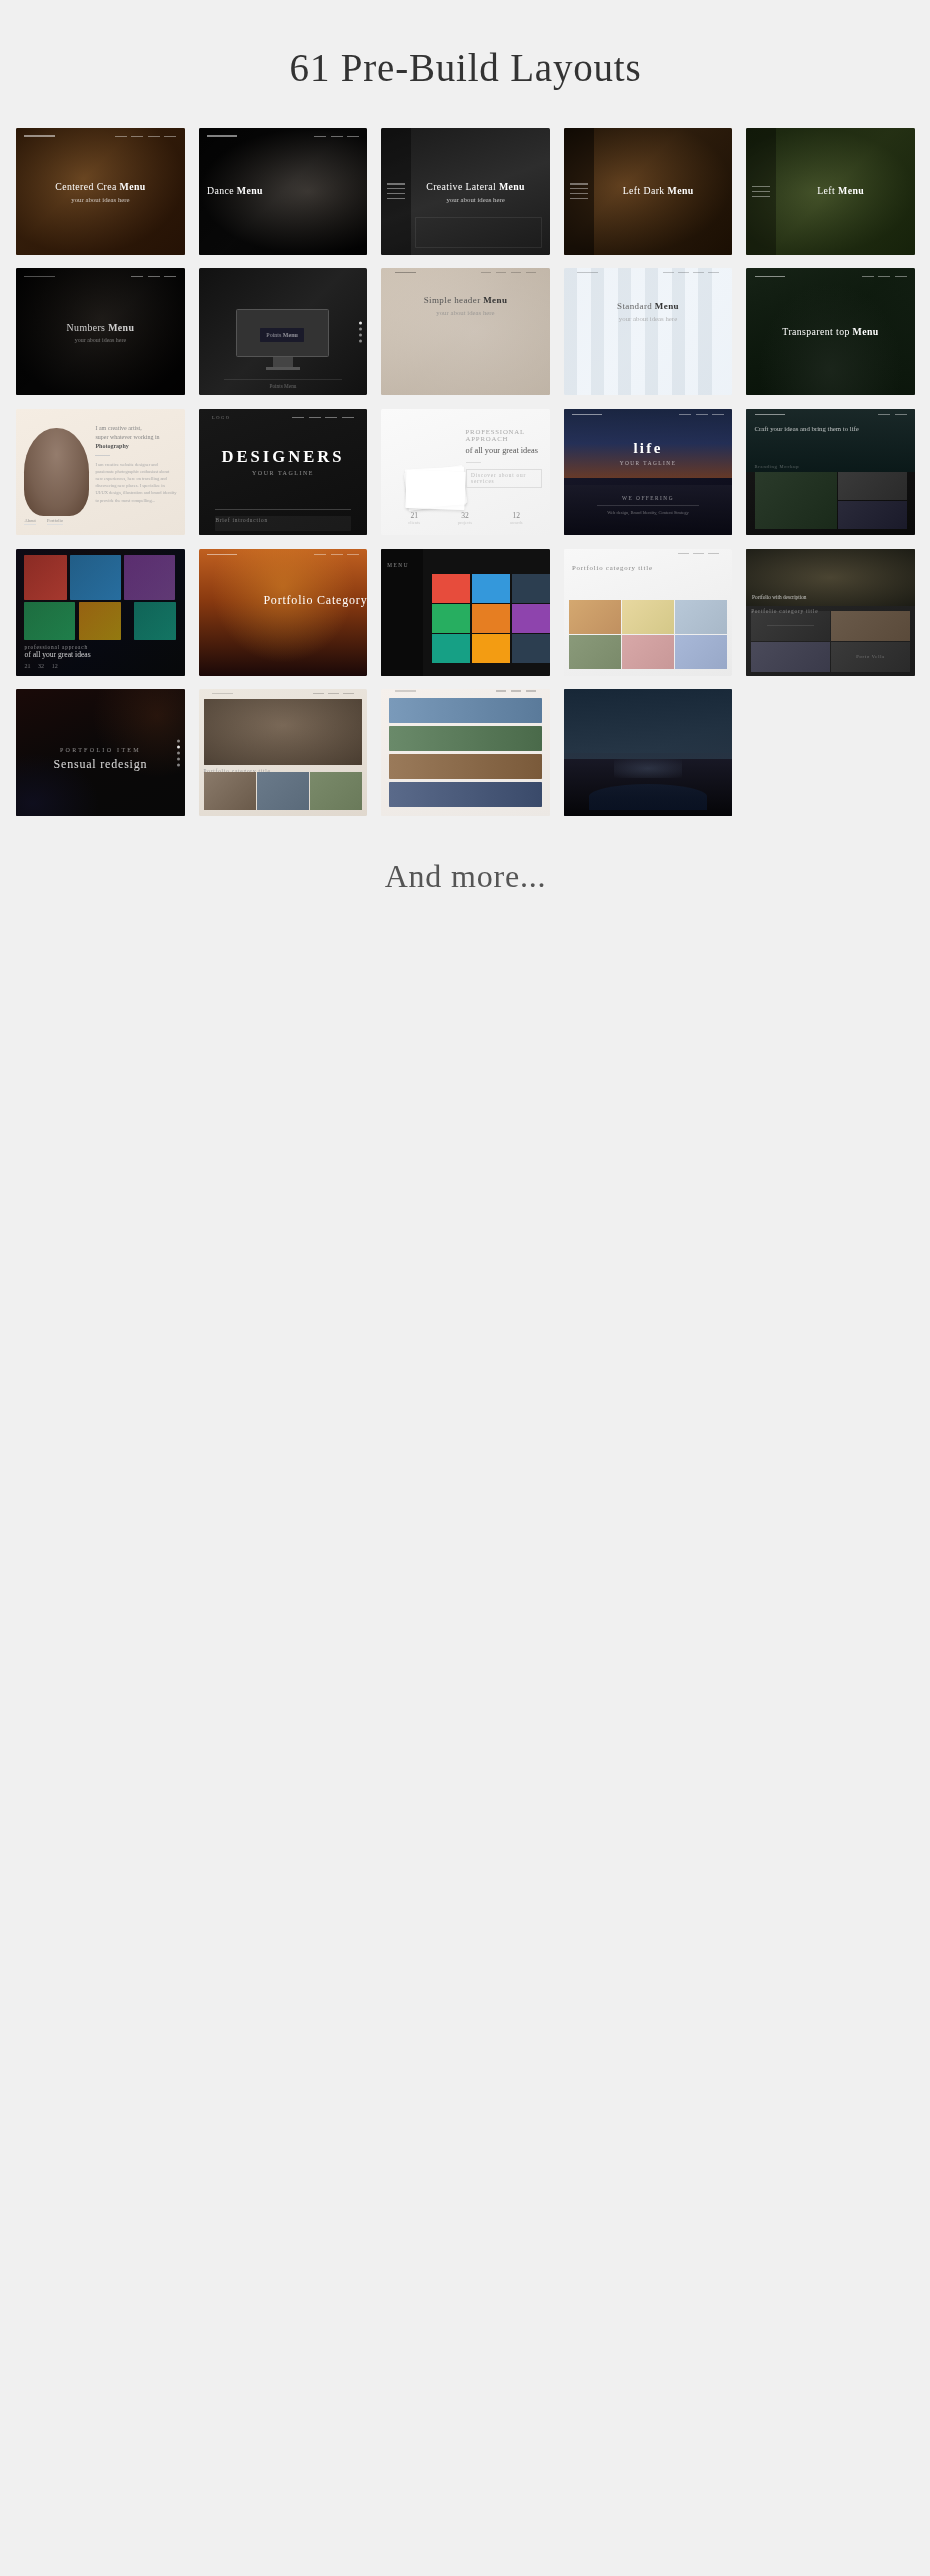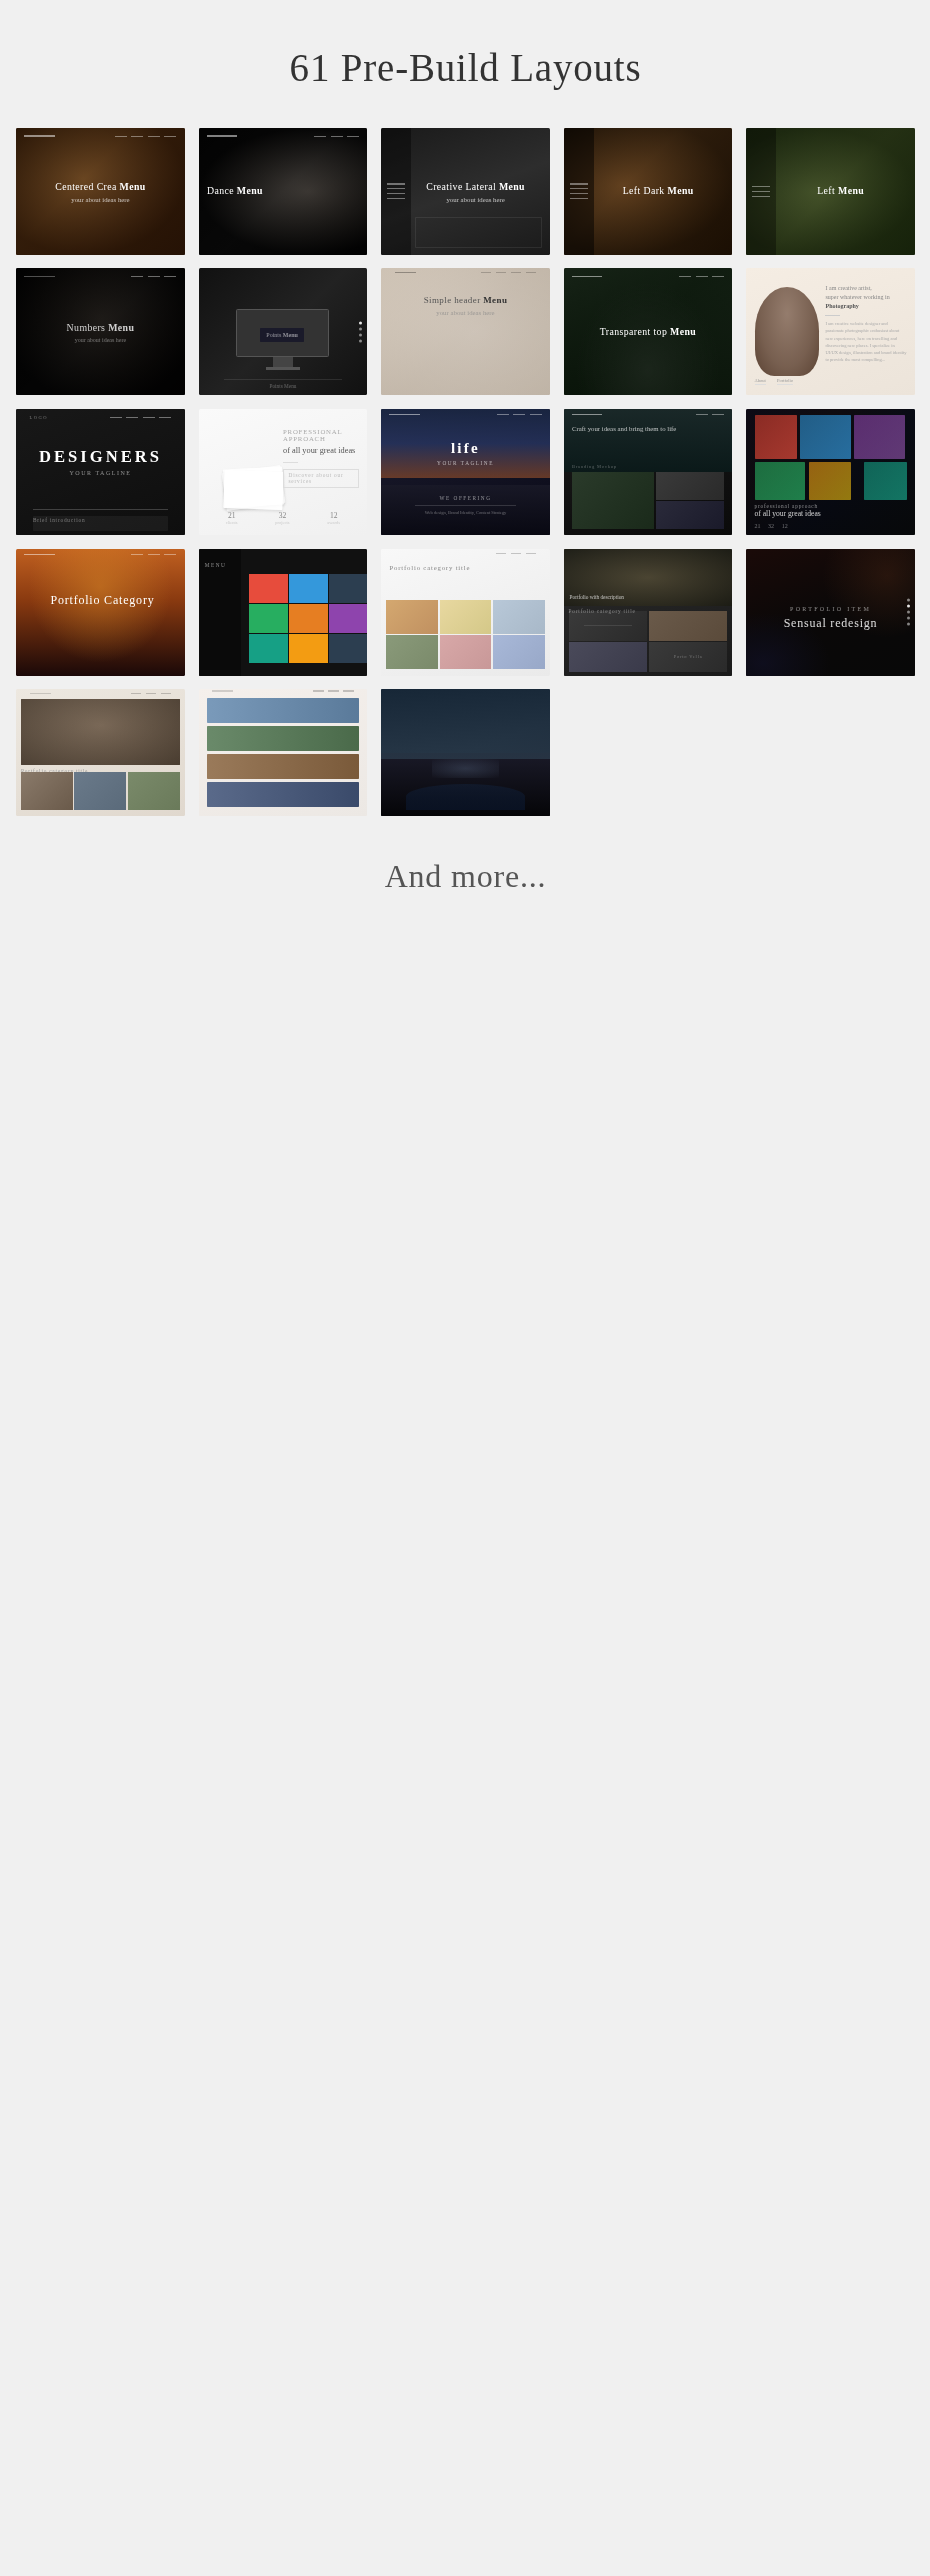--- a/index.html
+++ b/index.html
@@ -633,20 +633,38 @@
             <div class="light-nav-item"></div>
           </div>
         </div>
         <div class="overlay-text" style="color:#444;top:20%;left:50%;transform:translateX(-50%);white-space:nowrap;">
           <div class="card-label" style="font-size:9px;color:#555;">Simple header <strong style="color:#333;">Menu</strong></div>
           <span class="card-sublabel" style="color:#888;">your about ideas here</span>
         </div>
       </div>
     </div>
 
+    <div class="card">
+      <div class="card-inner bg-columns-light">
+        <div class="columns-visual"></div>
+        <div class="light-nav" style="padding:0 3%;top:3%;">
+          <div class="light-nav-logo" style="background:rgba(0,0,0,0.2);"></div>
+          <div class="light-nav-items">
+            <div class="light-nav-item"></div>
+            <div class="light-nav-item"></div>
+            <div class="light-nav-item"></div>
+            <div class="light-nav-item"></div>
+          </div>
+        </div>
+        <div class="overlay-text" style="color:#555;top:25%;left:50%;transform:translateX(-50%);white-space:nowrap;">
+          <div class="card-label" style="font-size:9px;color:#666;">Standard <strong style="color:#333;">Menu</strong></div>
+          <span class="card-sublabel" style="color:#999;">your about ideas here</span>
+        </div>
+      </div>
+    </div>
 
     <div class="card">
       <div class="card-inner bg-forest-dark">
         <div class="forest-overlay"></div>
         <div class="small-nav">
           <div class="small-nav-logo"></div>
           <div class="small-nav-items">
             <div class="small-nav-item"></div>
             <div class="small-nav-item"></div>
             <div class="small-nav-item"></div>
@@ -813,21 +831,21 @@
         <div style="position:absolute;inset:0;background:linear-gradient(180deg,#c06020 0%,#8a3a10 40%,#1a0808 100%);"></div>
         <div style="position:absolute;inset:0;background:radial-gradient(ellipse at 50% 30%,rgba(220,140,40,0.5) 0%,transparent 60%);"></div>
         <div class="small-nav" style="top:3%;">
           <div class="small-nav-logo"></div>
           <div class="small-nav-items">
             <div class="small-nav-item"></div>
             <div class="small-nav-item"></div>
             <div class="small-nav-item"></div>
           </div>
         </div>
-        <div style="position:absolute;top:35%;left:4px;right:0;text-align:center;">
+        <div style="position:absolute;top:35%;left:4px;right:0;text-align:right;">
           <div style="font-size:12px;color:white;font-weight:300;letter-spacing:0.8px;">Portfolio Category</div>
         </div>
       </div>
     </div>
 
     <div class="card">
       <div class="card-inner bg-photo-grid">
         <div style="position:absolute;inset:0;background:#111;"></div>
 
         <div class="photo-mosaic">

